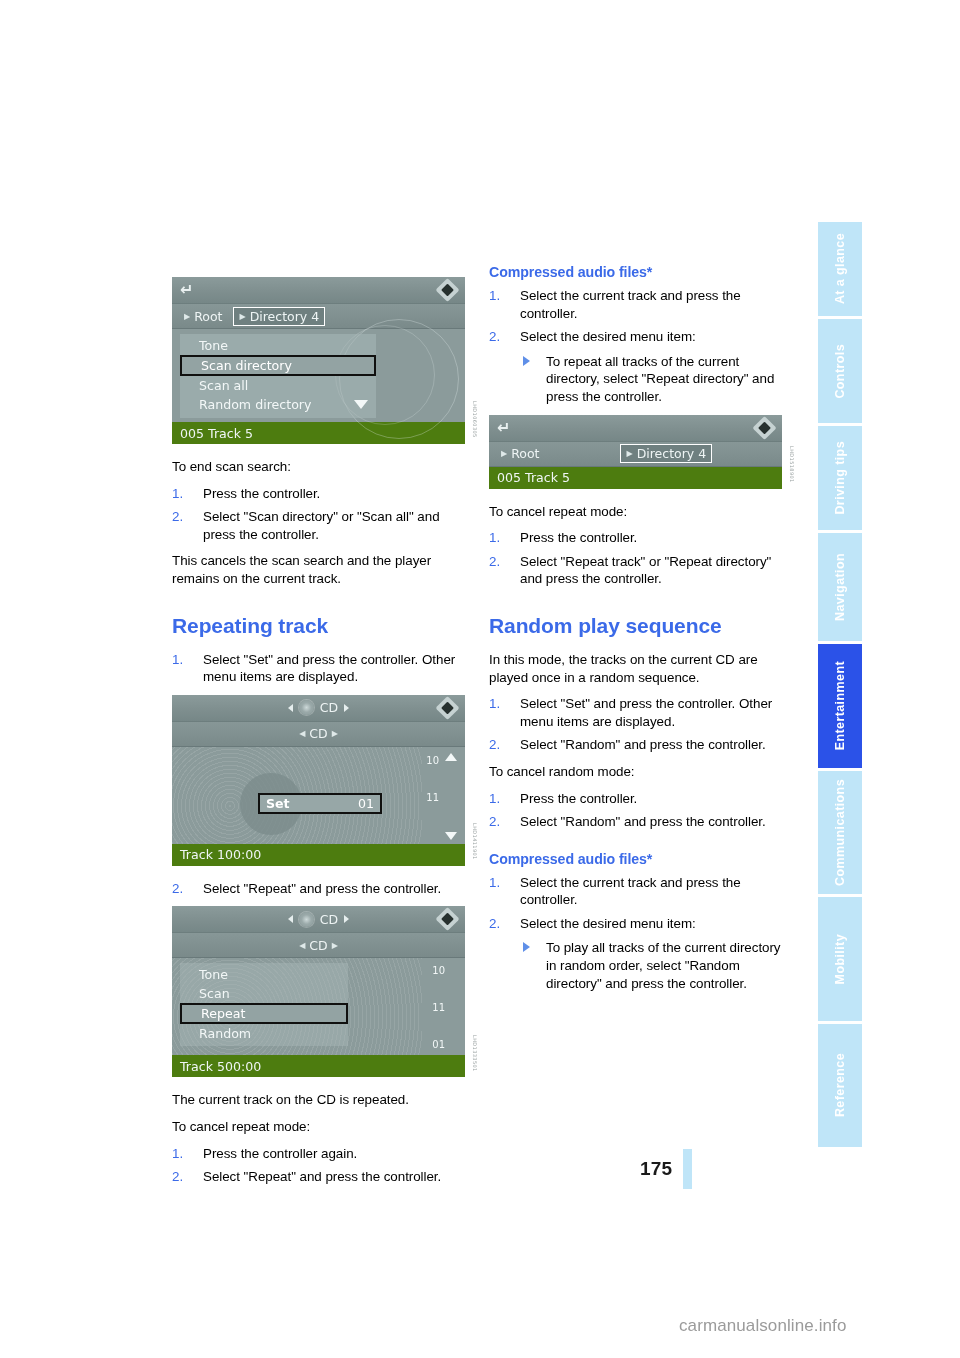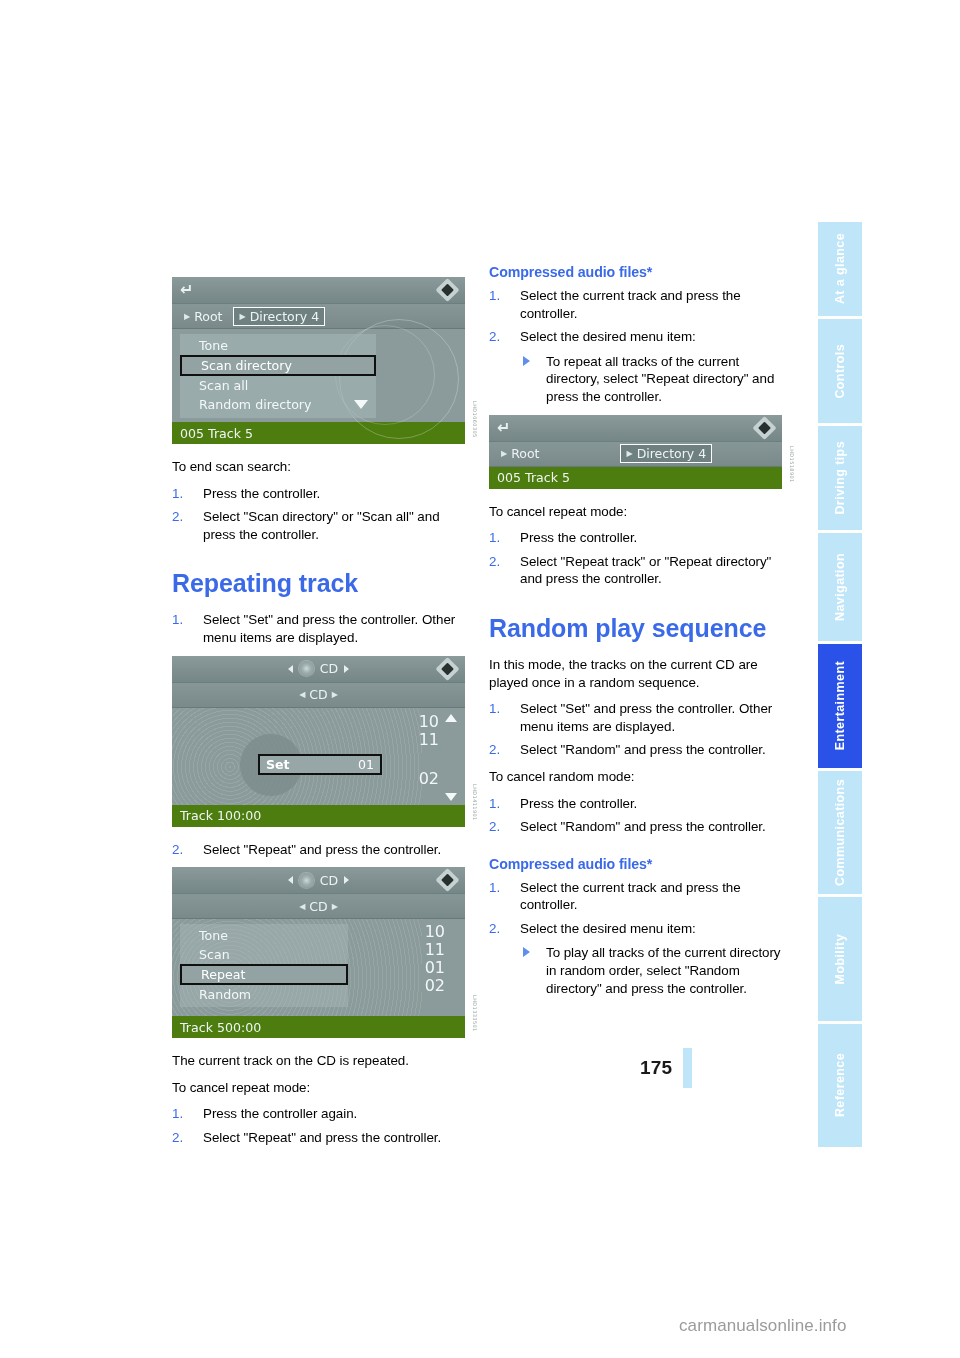--- a/index.html
+++ b/index.html
@@ -40,42 +40,42 @@
     font-size: 12.5px;
     font-weight: bold;
     letter-spacing: 0.4px;
     color: #ffffff;
   }
   .rail-tab.active .rail-label { color: #ffffff; }
 
   
   #page-number-block {
     position: absolute;
-    left: 640px; top: 1048px;
+    left: 640px; top: 1149px;
     display: flex; align-items: center; gap: 11px;
   }
   #page-number {
     font-size: 19px;
     font-weight: bold;
     color: #1a1a1a;
     letter-spacing: 0.2px;
   }
   #page-number-bar {
     width: 9px; height: 40px;
     background: #bfe5f8;
   }
 
   
   .column { position: absolute; width: 297px; margin-top: 36px; }
   #col-left  { left: 172px; top: 232px; }
   #col-right { left: 489px; top: 228px; }
 
   
   h2.section-heading {
-    font-size: 25px;
+    font-size: 21px;
     font-weight: bold;
     color: #3b6ae8;
     letter-spacing: -0.1px;
     margin: 26px 0 13px 0;
   }
   h3.sub-heading {
     font-size: 14.2px;
     font-weight: bold;
     color: #3b6ae8;
     letter-spacing: -0.1px;
@@ -301,22 +301,22 @@
   }
   .cd-hub {
     position: absolute; left: 68px; top: 26px;
     width: 62px; height: 62px; border-radius: 50%;
     background: rgba(125,141,141,0.85);
   }
   .track-col {
     position: absolute; right: 20px; top: 5px;
     width: 54px;
     display: flex; flex-direction: column; align-items: flex-end;
-    gap: 1px;
-    font-size: 16px; color: #f2f7f7;
+    gap: 20px;
+    font-size: 10px; color: #f2f7f7;
   }
   .track-col .tnum { height: 17px; line-height: 17px; padding-right: 6px; }
   .set-box {
     position: absolute; left: 86px; top: 46px;
     width: 124px; height: 21px;
     border: 2px solid #10100f;
     background: #97a7a7;
     display: flex; align-items: center;
     padding-left: 6px;
     font-size: 12.6px; color: #ffffff; font-weight: bold;
@@ -430,20 +430,21 @@
       <li>
         <span class="li-num">1.</span>
         <span>Press the controller.</span>
       </li>
       <li>
         <span class="li-num">2.</span>
         <span>Select "Scan directory" or "Scan all" and press the controller.</span>
       </li>
     </ol>
 
+    <p class="body-text">This cancels the scan search and the player remains on the current track.</p>
 
     <h2 class="section-heading">Repeating track</h2>
 
     <ol class="num-list">
       <li>
         <span class="li-num">1.</span>
         <span>Select "Set" and press the controller. Other menu items are displayed.</span>
       </li>
     </ol>
 

